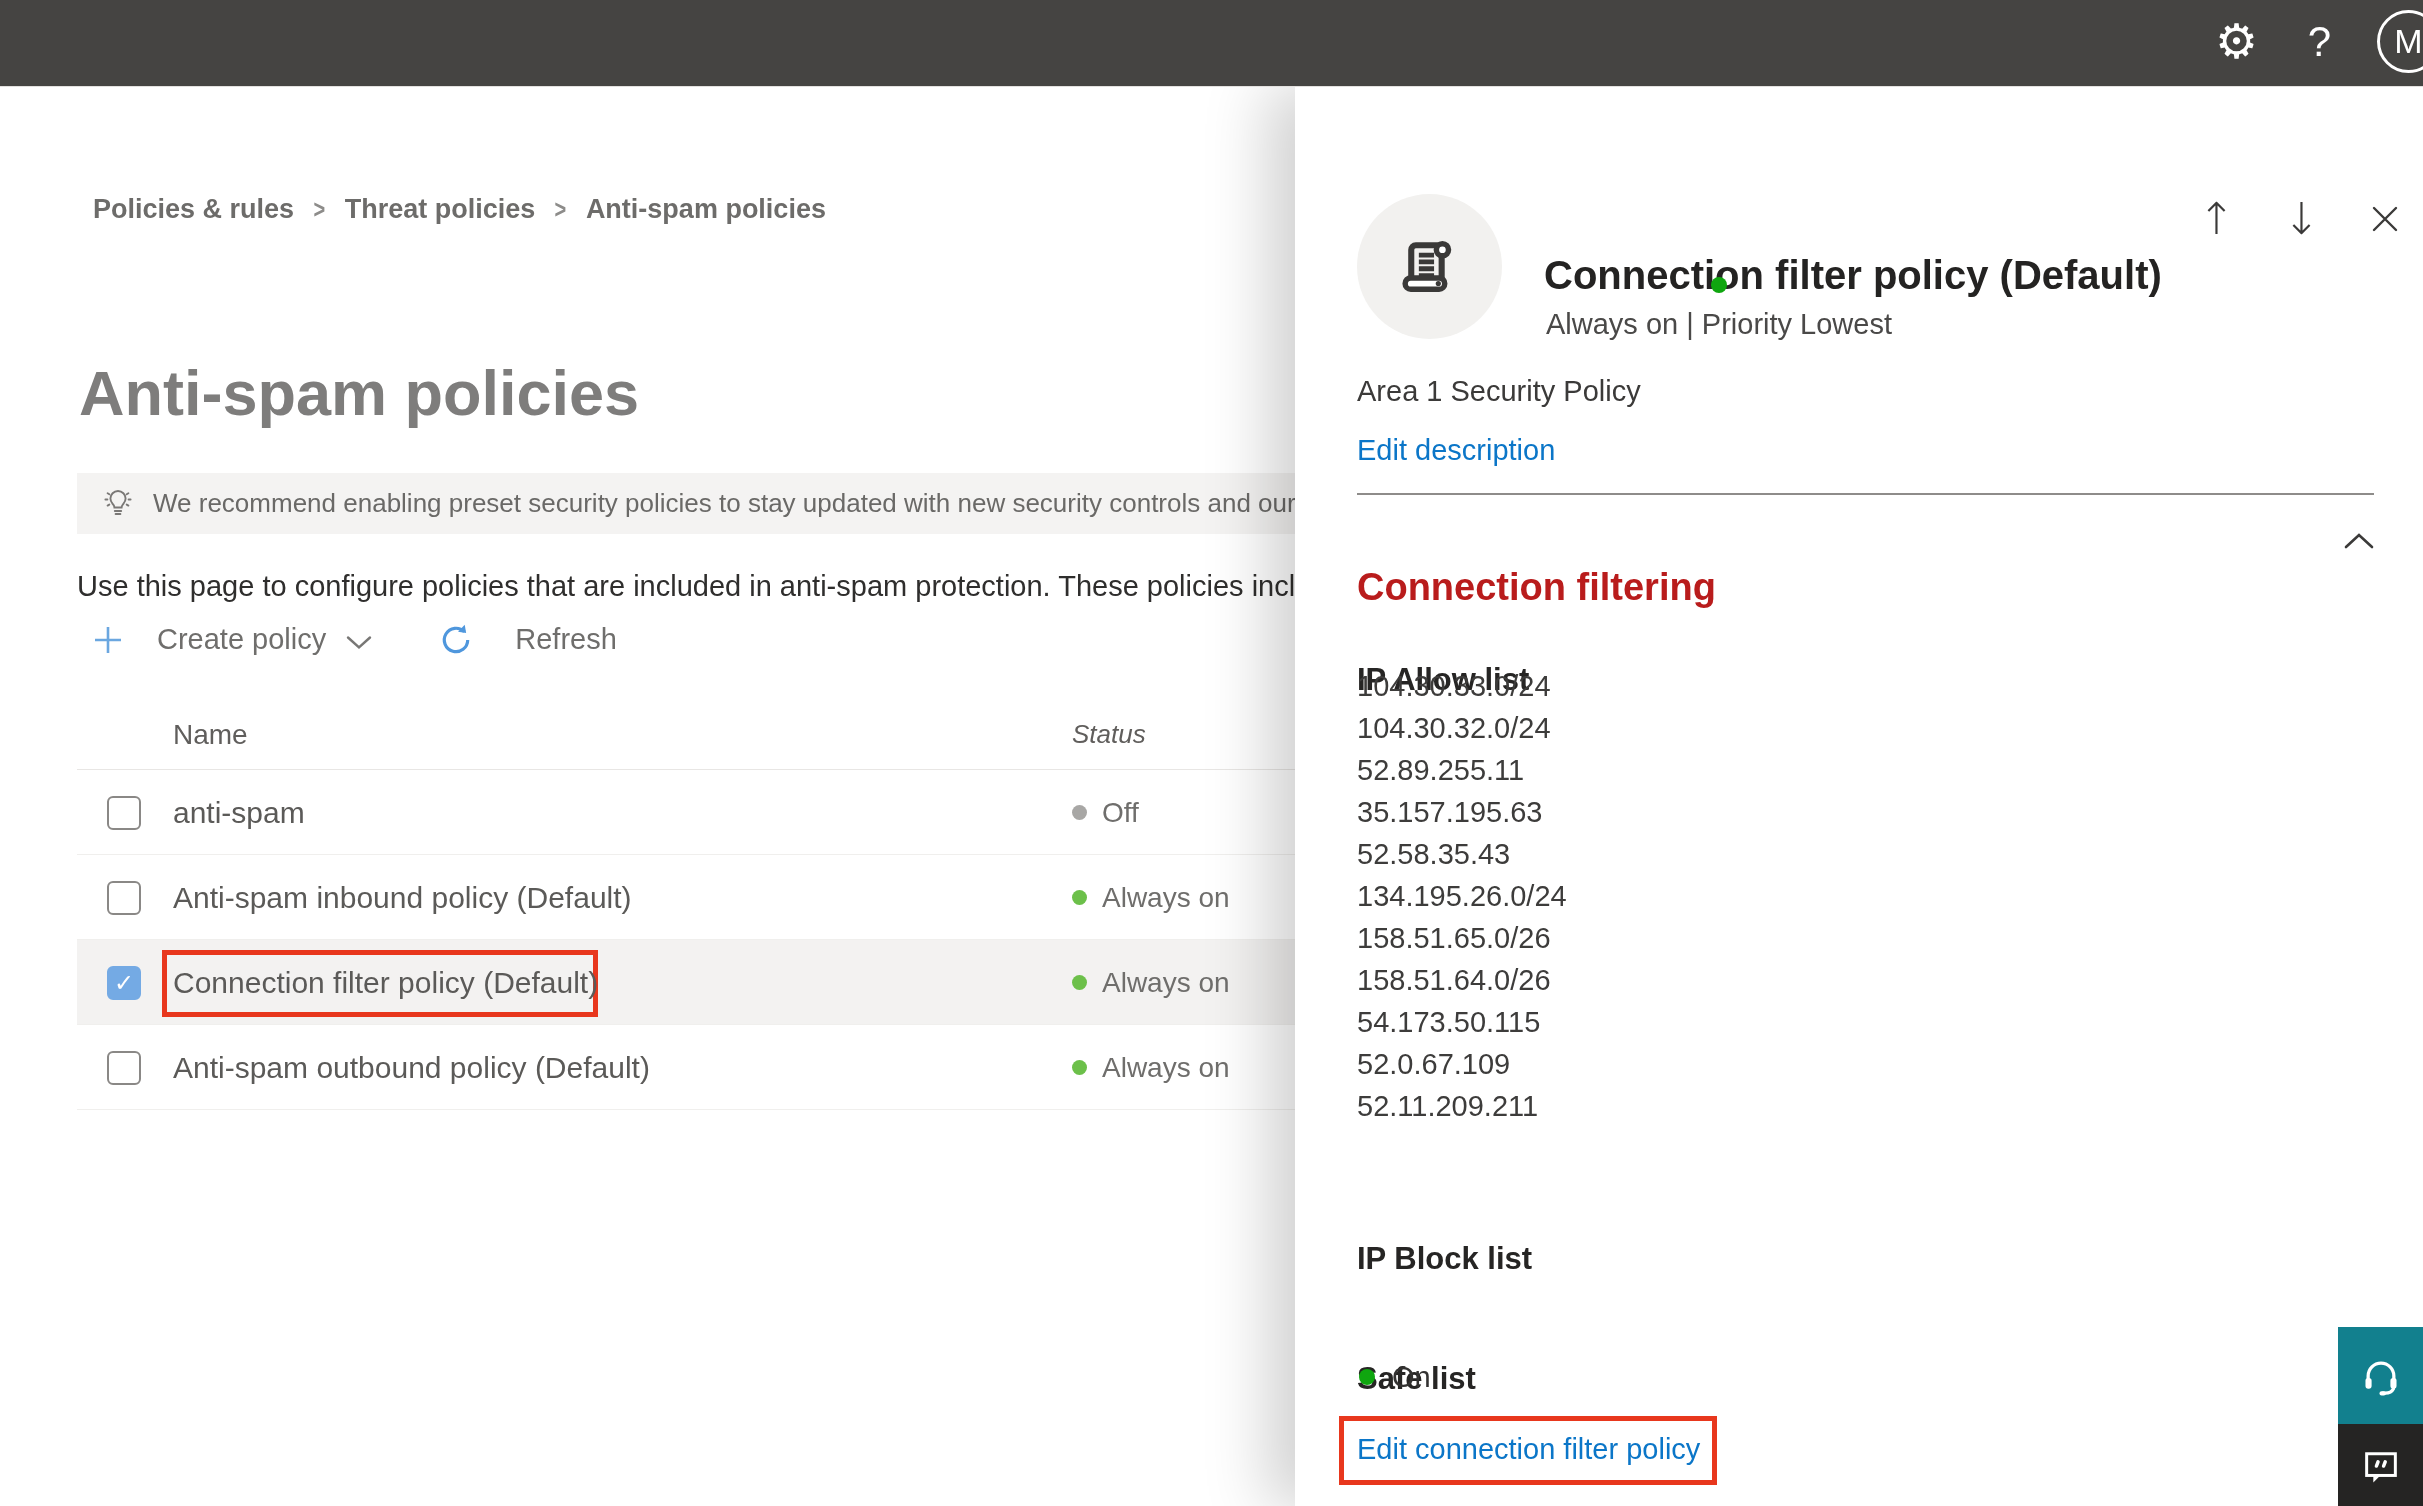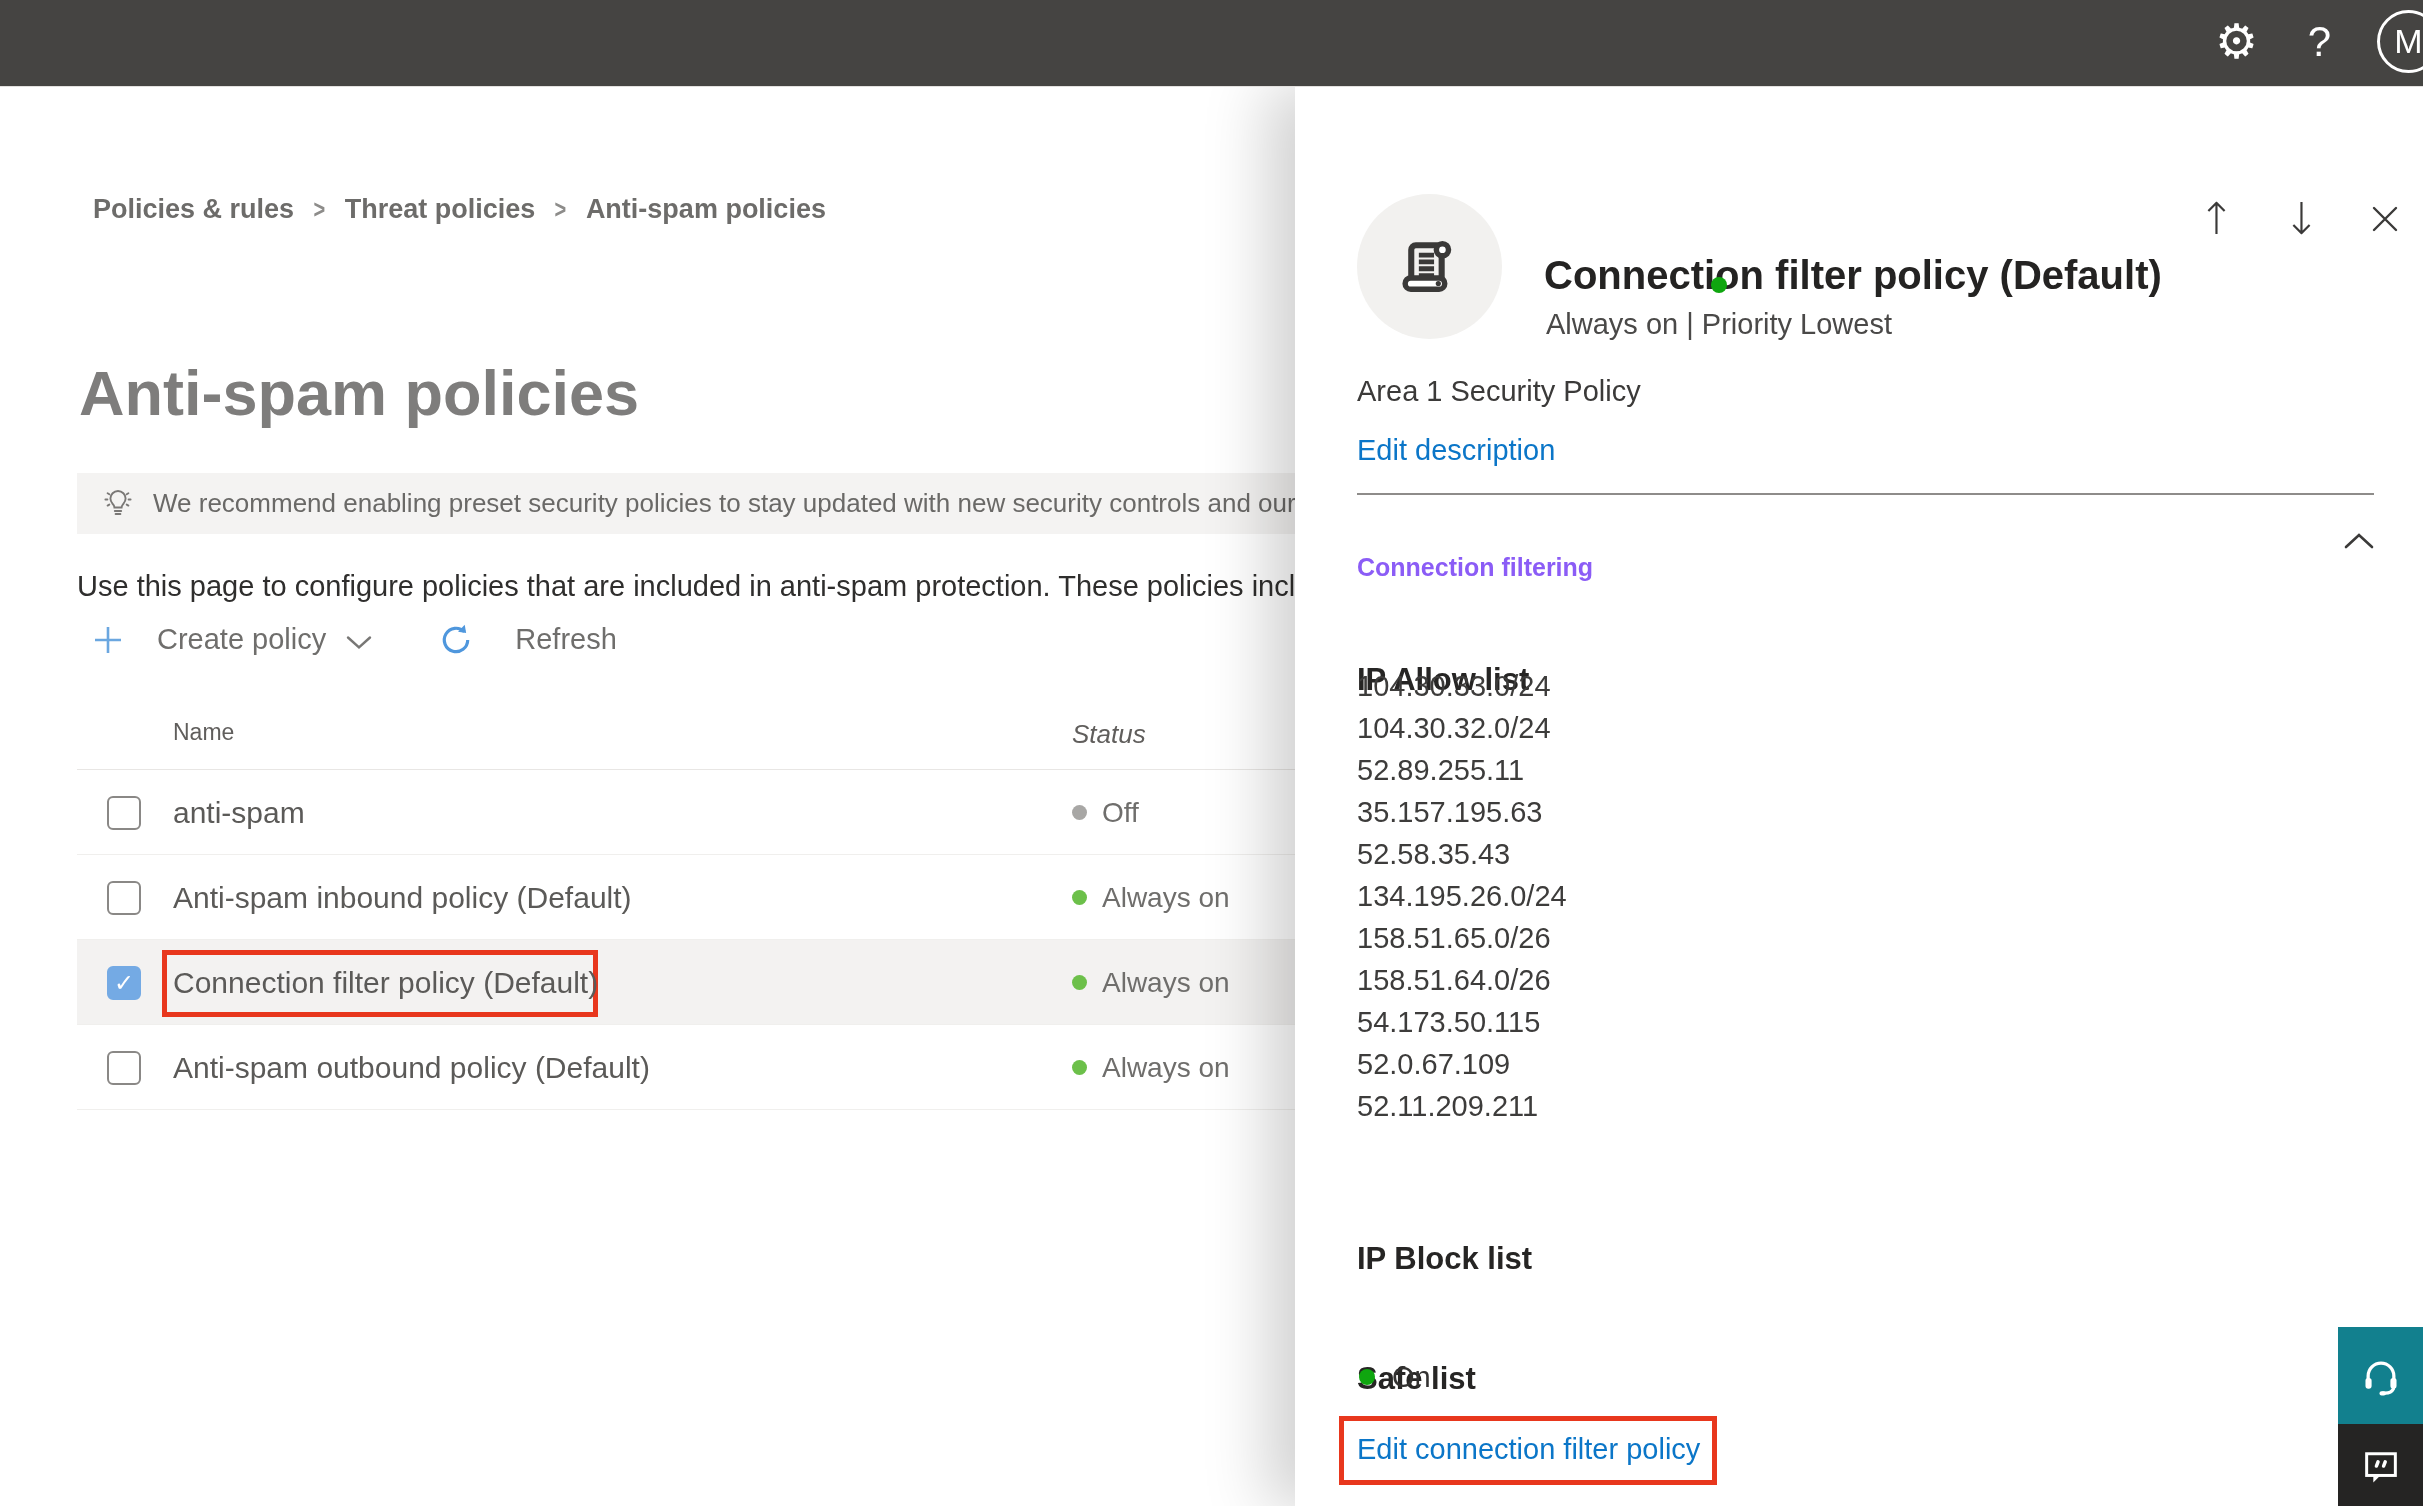--- a/index.html
+++ b/index.html
@@ -29,21 +29,21 @@
   .banner svg{flex:0 0 auto;margin:0 16px 0 22px;}
   .intro{position:absolute;top:537px;left:77px;width:1319px;font-size:29px;line-height:40px;color:#2f2e2d;white-space:nowrap;overflow:hidden;}
   .toolbar{position:absolute;top:614px;left:91px;height:51px;display:flex;align-items:center;font-size:29px;color:#6f6e6c;}
   .tb-btn{display:flex;align-items:center;cursor:default;}
   .tb-btn .lbl{margin-left:32px;}
   .chev-dn{margin-left:20px;margin-top:6px;}
   .refresh-btn{margin-left:65px;gap:8px;}
   
   .ptable{position:absolute;top:693px;left:77px;width:1319px;}
   .thead{position:relative;height:77px;border-bottom:1px solid #e8e6e4;}
-  .th-name{position:absolute;left:96px;top:26px;font-size:23px;color:#605e5c;}
+  .th-name{position:absolute;left:96px;top:26px;font-size:28px;color:#605e5c;}
   .th-status{position:absolute;left:995px;top:26px;font-size:26px;color:#605e5c;font-style:italic;}
   .trow{position:relative;height:85px;border-bottom:1px solid #f0efed;}
   .trow.selected{background:#f3f2f1;}
   .cb{position:absolute;left:30px;top:26px;width:34px;height:34px;border:2px solid #8a8886;border-radius:6px;background:#fff;}
   .cb.checked{border-color:var(--checkbox-blue);background:var(--checkbox-blue);}
   .cb.checked::after{content:"\2713";font-family:"DejaVu Sans",sans-serif;color:#fff;font-size:24px;font-weight:bold;position:absolute;left:5px;top:1px;}
   .rname{position:absolute;left:96px;top:26px;font-size:30px;color:#5b5a58;}
   .rstatus{position:absolute;left:995px;top:0;height:85px;display:flex;align-items:center;gap:15px;font-size:28px;color:#6f6e6c;}
   .dot{width:15px;height:15px;border-radius:50%;background:var(--gray-dot);flex:0 0 auto;}
   .rbox{display:none;position:absolute;left:85px;top:10px;width:436px;height:67px;border:5px solid var(--annotation-red);}
@@ -55,21 +55,21 @@
   .fly-close{display:flex;cursor:default;}
   .fly-avatar{position:absolute;left:62px;top:108px;width:145px;height:145px;border-radius:50%;background:#f2f1ef;
     display:flex;align-items:center;justify-content:center;}
   .fly-title{position:absolute;left:249px;top:133px;font-size:40px;line-height:46px;font-weight:700;color:#242322;}
   .fly-statusline{position:absolute;left:251px;top:191px;display:flex;align-items:center;gap:15px;font-size:29px;color:#4a4948;flex-direction:column;}
   .dot-bright{width:16px;height:16px;border-radius:50%;background:var(--green-bright);flex:0 0 auto;}
   .fly-desc{position:absolute;left:62px;top:289px;font-size:29px;color:#3b3a39;}
   .fly-link{font-size:29px;color:var(--link-blue);cursor:default;}
   .fly-editdesc{position:absolute;left:62px;top:348px;}
   .fly-divider{position:absolute;left:62px;top:407px;width:1017px;border-top:2px solid #8e8c8a;}
-  .fly-section{position:absolute;left:62px;top:442px;font-size:25px;font-weight:700;color:#8b5cf6;text-align:right;}
+  .fly-section{position:absolute;left:62px;top:442px;font-size:38px;font-weight:700;color:#b91c1c;text-align:right;}
   .fly-chevup{position:absolute;left:1049px;top:446px;cursor:default;}
   .ip-title{position:absolute;left:62px;top:535px;font-size:31px;font-weight:700;color:#262524;}
   .ip-list{position:absolute;left:62px;top:579px;font-size:29px;line-height:42px;color:#3d3c3b;}
   .ipblock-title{position:absolute;left:62px;top:1114px;font-size:31px;font-weight:700;color:#262524;}
   .safe-title{position:absolute;left:62px;top:1234px;font-size:31px;font-weight:700;color:#262524;}
   .safe-status{position:absolute;left:64px;top:1274px;height:34px;display:flex;align-items:center;gap:17px;font-size:29px;color:#333231;justify-content:flex-end;}
   .fly-editlink{position:absolute;left:62px;top:1347px;}
   .red-box-link{position:absolute;left:44px;top:1330px;width:378px;height:69px;border:5px solid var(--annotation-red);}
   
   .support-btn{position:absolute;right:0;top:1327px;width:86px;height:97px;background:var(--teal);z-index:60;

